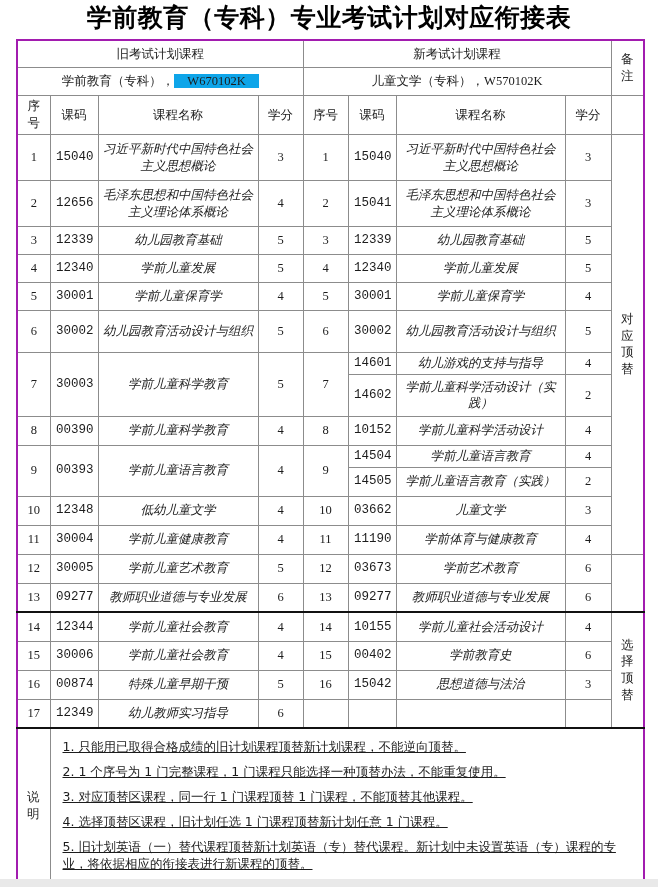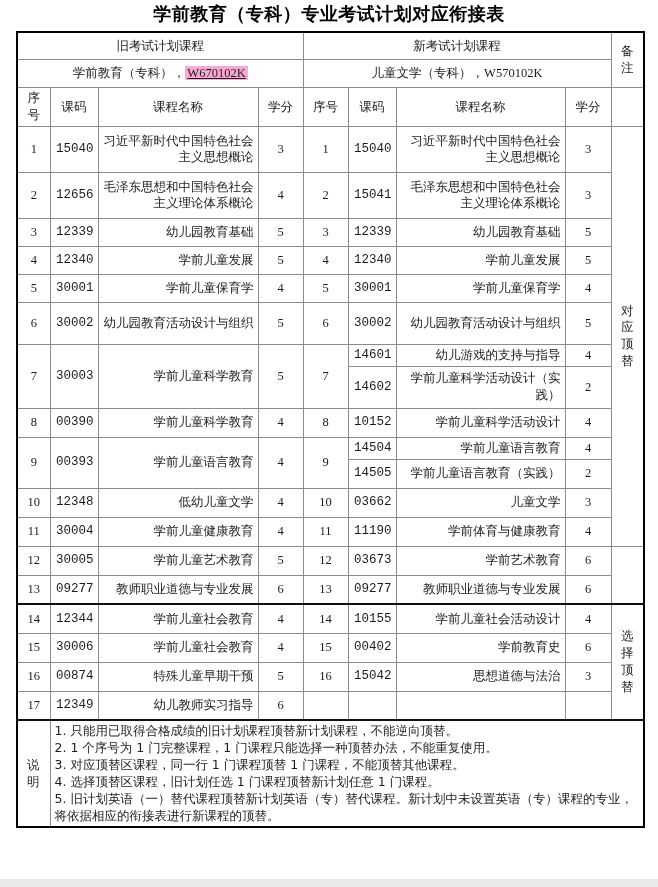--- a/index.html
+++ b/index.html
@@ -17,96 +17,96 @@
   }
   .page {
     position: relative;
     width: 658px;
     height: 887px;
     background: #ffffff;
     box-sizing: border-box;
   }
   .doc-title {
     text-align: center;
-    font-size: 18px;
+    font-size: 25px;
     font-weight: bold;
     letter-spacing: 0.5px;
     padding: 4px 0 6px 0;
     line-height: 1.15;
     color: #000;
     font-family: "Liberation Serif", "DejaVu Serif", serif;
   }
   .tbl-wrap {
     padding: 0 15px 0 16px;
     box-sizing: border-box;
   }
   table.main {
     width: 627px;
     border-collapse: collapse;
     table-layout: fixed;
-    border: 2px solid #000000;
+    border: 2px solid #a21caf;
     background: #fff;
   }
   table.main td, table.main th {
     border: 1px solid #8c8c8c;
     padding: 2px 4px;
     font-size: 12.5px;
     line-height: 1.35;
     vertical-align: middle;
     font-weight: normal;
     color: #1c1c1c;
     box-sizing: border-box;
   }
   .c-num { text-align: center; }
   .c-code { text-align: right; font-family: Liberation Mono, monospace; }
-  .c-name { text-align: right; padding-left: 6px; }
+  .c-name { text-align: center; padding-left: 6px; font-style: italic; }
   .c-cred { text-align: center; }
   .c-note { text-align: center; }
   .hdr-group {
     text-align: center;
     font-size: 13px;
     font-weight: normal;
     height: 28px;
   }
   .hdr-major {
     text-align: center;
     font-size: 13px;
     height: 28px;
   }
   .hdr-col {
     text-align: center;
     font-size: 13px;
     font-weight: bold;
     height: 25px;
   }
   .hl {
-    background: #f9a8d4;
-    padding: 0 2px;
-    text-decoration: underline;
+    background: #0ea5e9;
+    padding: 0 13px;
   }
   .thick-top { border-top: 2px solid #111 !important; }
   .note-label {
     text-align: center;
     font-size: 13px;
     line-height: 1.9;
     vertical-align: middle;
     letter-spacing: 1px;
   }
   .note-body {
     text-align: left;
     font-size: 12px;
     line-height: 1.75;
     padding: 4px 6px 5px 7px;
     vertical-align: top;
     font-family: "DejaVu Sans", "Liberation Sans", sans-serif;
     color: #1c1c1c;
   }
   .note-body p {
-    margin: 0;
+    margin: 8px;
     padding: 0;
+    text-decoration: underline;
   }
   .footbar {
     position: absolute;
     left: 0;
     bottom: 0;
     width: 658px;
     height: 8px;
     background: #e9e9e9;
   }
 </style>

